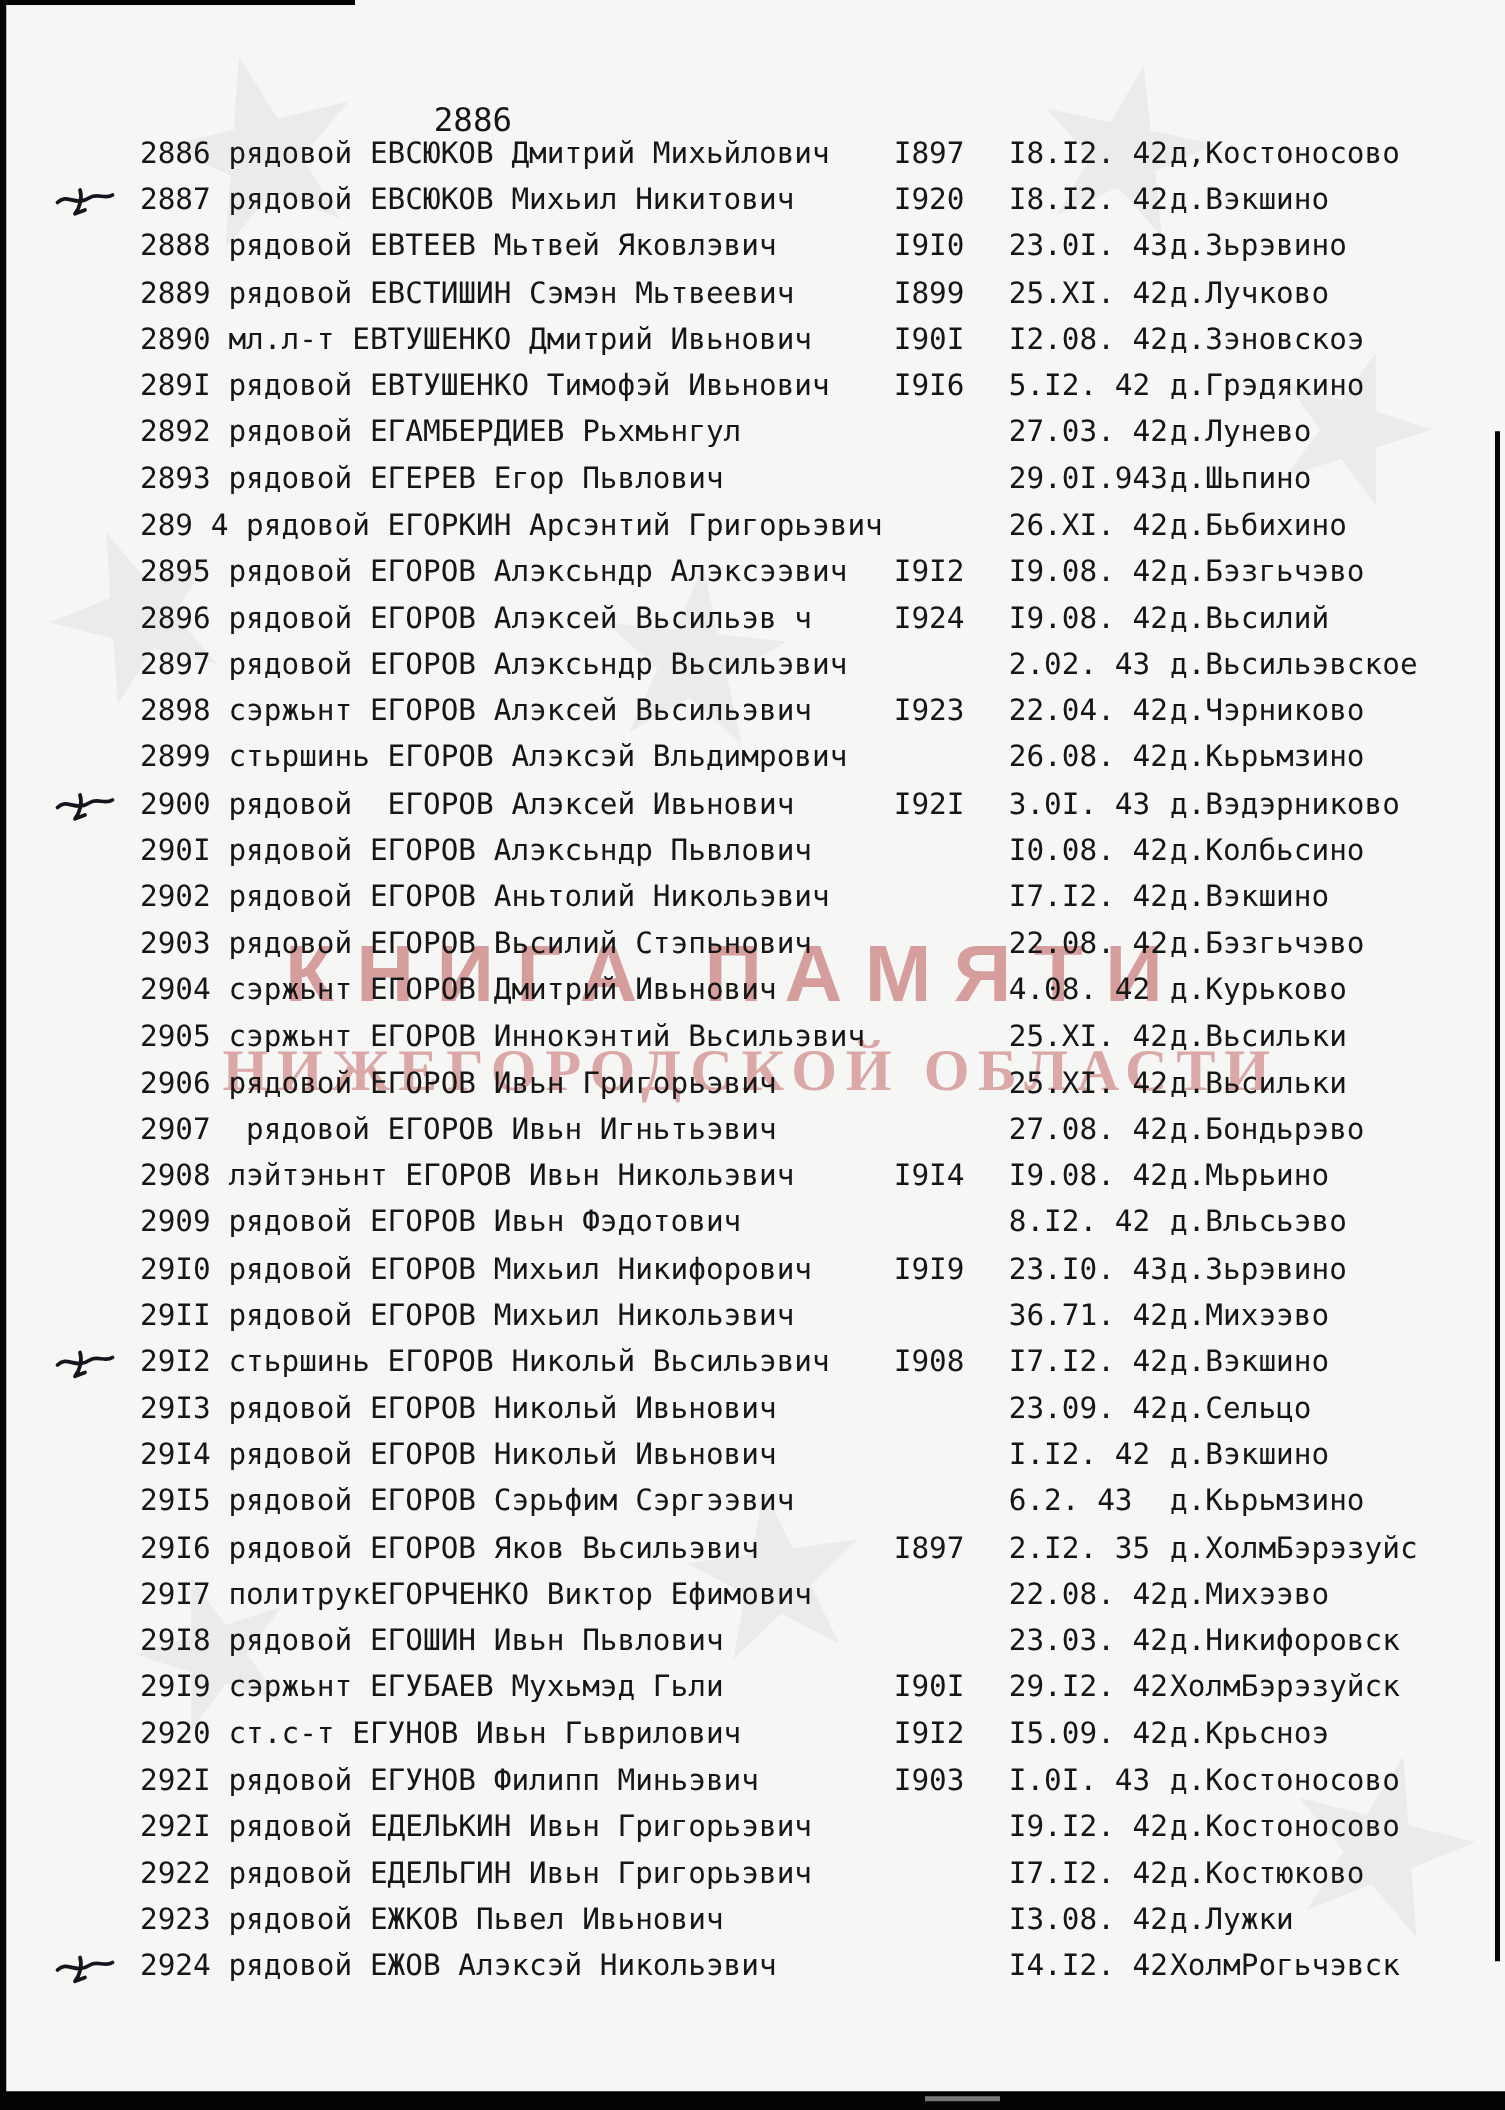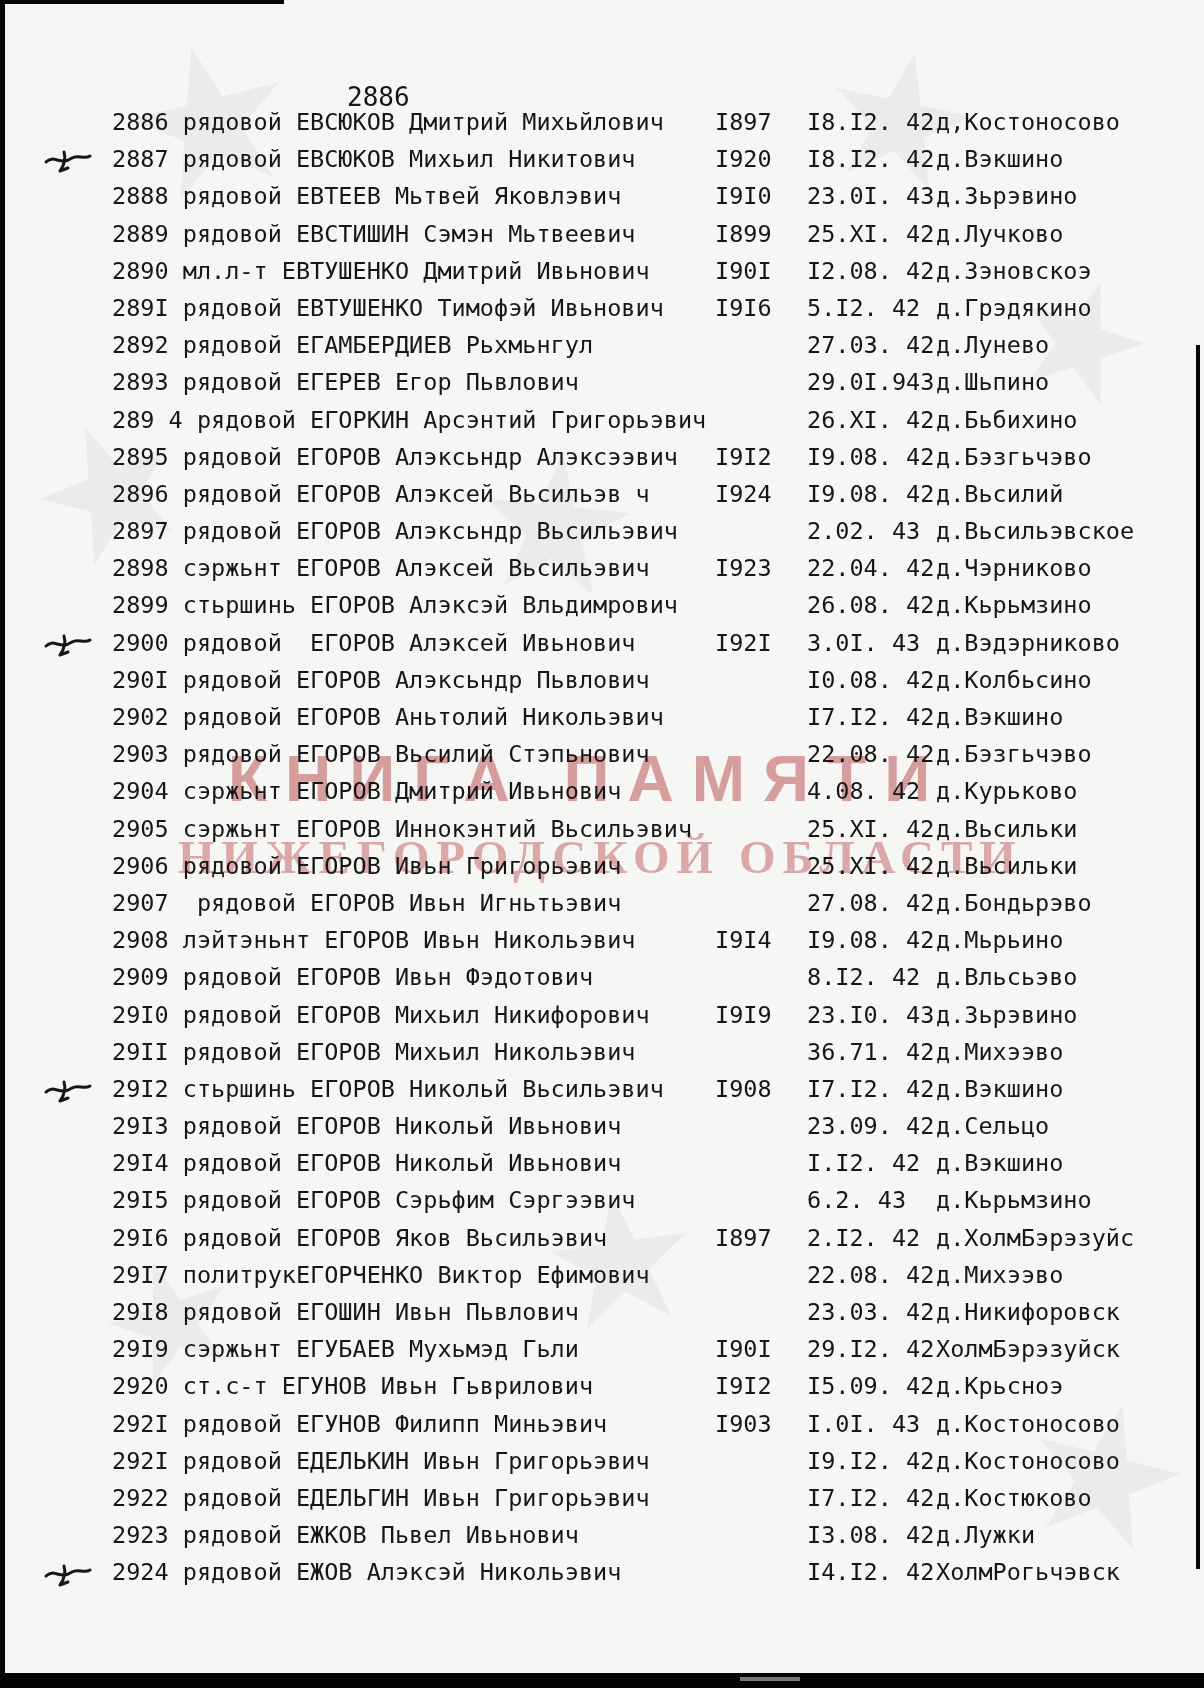--- a/index.html
+++ b/index.html
@@ -94,21 +94,21 @@
     <div class="row"><span class="left">2906 рядовой ЕГОРОВ Ивьн Григорьэвич</span><span class="born"></span><span class="died">25.XI. 42</span><span class="place">д.Вьсильки</span></div>
     <div class="row"><span class="left">2907  рядовой ЕГОРОВ Ивьн Игньтьэвич</span><span class="born"></span><span class="died">27.08. 42</span><span class="place">д.Бондьрэво</span></div>
     <div class="row"><span class="left">2908 лэйтэньнт ЕГОРОВ Ивьн Никольэвич</span><span class="born">I9I4</span><span class="died">I9.08. 42</span><span class="place">д.Мьрьино</span></div>
     <div class="row"><span class="left">2909 рядовой ЕГОРОВ Ивьн Фэдотович</span><span class="born"></span><span class="died">8.I2. 42</span><span class="place">д.Вльсьэво</span></div>
     <div class="row"><span class="left">29I0 рядовой ЕГОРОВ Михьил Никифорович</span><span class="born">I9I9</span><span class="died">23.I0. 43</span><span class="place">д.Зьрэвино</span></div>
     <div class="row"><span class="left">29II рядовой ЕГОРОВ Михьил Никольэвич</span><span class="born"></span><span class="died">36.71. 42</span><span class="place">д.Михээво</span></div>
     <div class="row"><span class="left">29I2 стьршинь ЕГОРОВ Никольй Вьсильэвич</span><span class="born">I908</span><span class="died">I7.I2. 42</span><span class="place">д.Вэкшино</span></div>
     <div class="row"><span class="left">29I3 рядовой ЕГОРОВ Никольй Ивьнович</span><span class="born"></span><span class="died">23.09. 42</span><span class="place">д.Сельцо</span></div>
     <div class="row"><span class="left">29I4 рядовой ЕГОРОВ Никольй Ивьнович</span><span class="born"></span><span class="died">I.I2. 42</span><span class="place">д.Вэкшино</span></div>
     <div class="row"><span class="left">29I5 рядовой ЕГОРОВ Сэрьфим Сэргээвич</span><span class="born"></span><span class="died">6.2. 43</span><span class="place">д.Кьрьмзино</span></div>
-    <div class="row"><span class="left">29I6 рядовой ЕГОРОВ Яков Вьсильэвич</span><span class="born">I897</span><span class="died">2.I2. 42</span><span class="place">д.ХолмБэрэзуйс</span></div>
+    <div class="row"><span class="left">29I6 рядовой ЕГОРОВ Яков Вьсильэвич</span><span class="born">I897</span><span class="died">2.I2. 35</span><span class="place">д.ХолмБэрэзуйс</span></div>
     <div class="row"><span class="left">29I7 политрукЕГОРЧЕНКО Виктор Ефимович</span><span class="born"></span><span class="died">22.08. 42</span><span class="place">д.Михээво</span></div>
     <div class="row"><span class="left">29I8 рядовой ЕГОШИН Ивьн Пьвлович</span><span class="born"></span><span class="died">23.03. 42</span><span class="place">д.Никифоровск</span></div>
     <div class="row"><span class="left">29I9 сэржьнт ЕГУБАЕВ Мухьмэд Гьли</span><span class="born">I90I</span><span class="died">29.I2. 42</span><span class="place">ХолмБэрэзуйск</span></div>
     <div class="row"><span class="left">2920 ст.с-т ЕГУНОВ Ивьн Гьврилович</span><span class="born">I9I2</span><span class="died">I5.09. 42</span><span class="place">д.Крьсноэ</span></div>
     <div class="row"><span class="left">292I рядовой ЕГУНОВ Филипп Миньэвич</span><span class="born">I903</span><span class="died">I.0I. 43</span><span class="place">д.Костоносово</span></div>
     <div class="row"><span class="left">292I рядовой ЕДЕЛЬКИН Ивьн Григорьэвич</span><span class="born"></span><span class="died">I9.I2. 42</span><span class="place">д.Костоносово</span></div>
     <div class="row"><span class="left">2922 рядовой ЕДЕЛЬГИН Ивьн Григорьэвич</span><span class="born"></span><span class="died">I7.I2. 42</span><span class="place">д.Костюково</span></div>
     <div class="row"><span class="left">2923 рядовой ЕЖКОВ Пьвел Ивьнович</span><span class="born"></span><span class="died">I3.08. 42</span><span class="place">д.Лужки</span></div>
     <div class="row"><span class="left">2924 рядовой ЕЖОВ Алэксэй Никольэвич</span><span class="born"></span><span class="died">I4.I2. 42</span><span class="place">ХолмРогьчэвск</span></div>
   </div>

